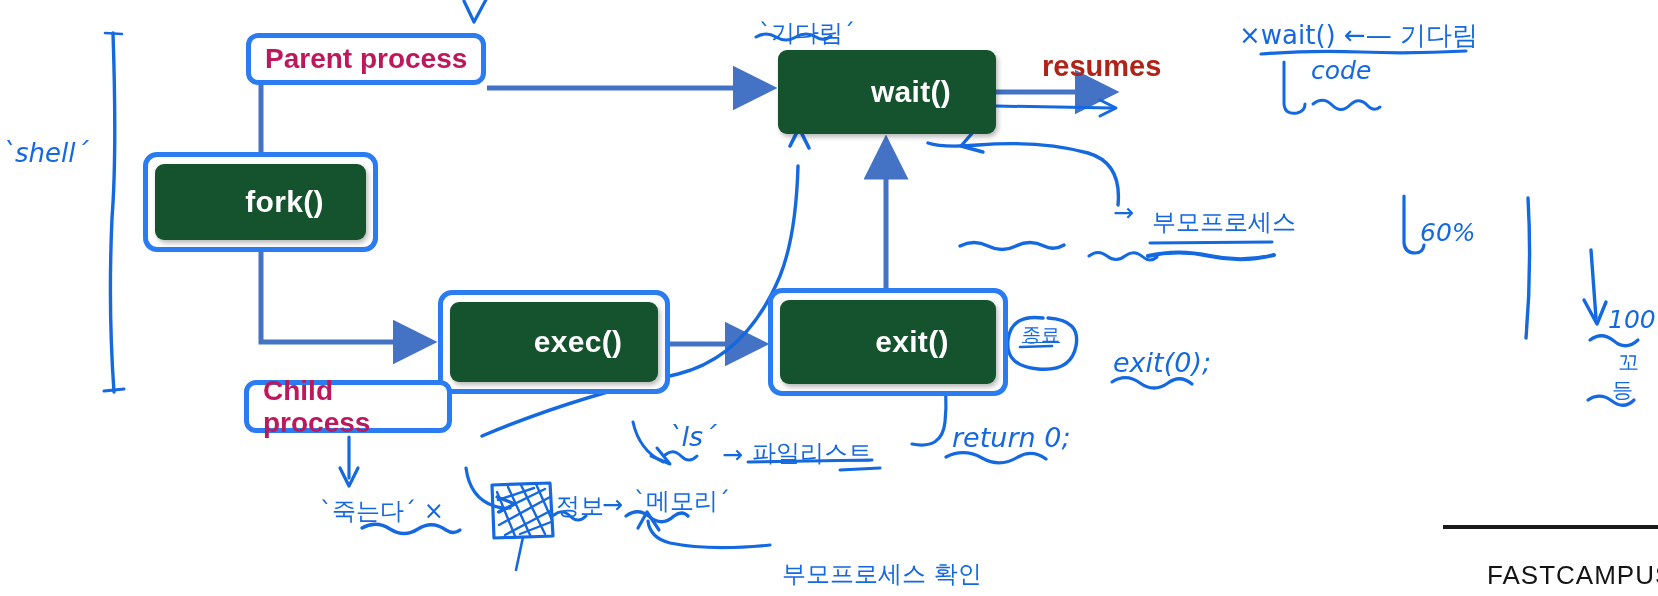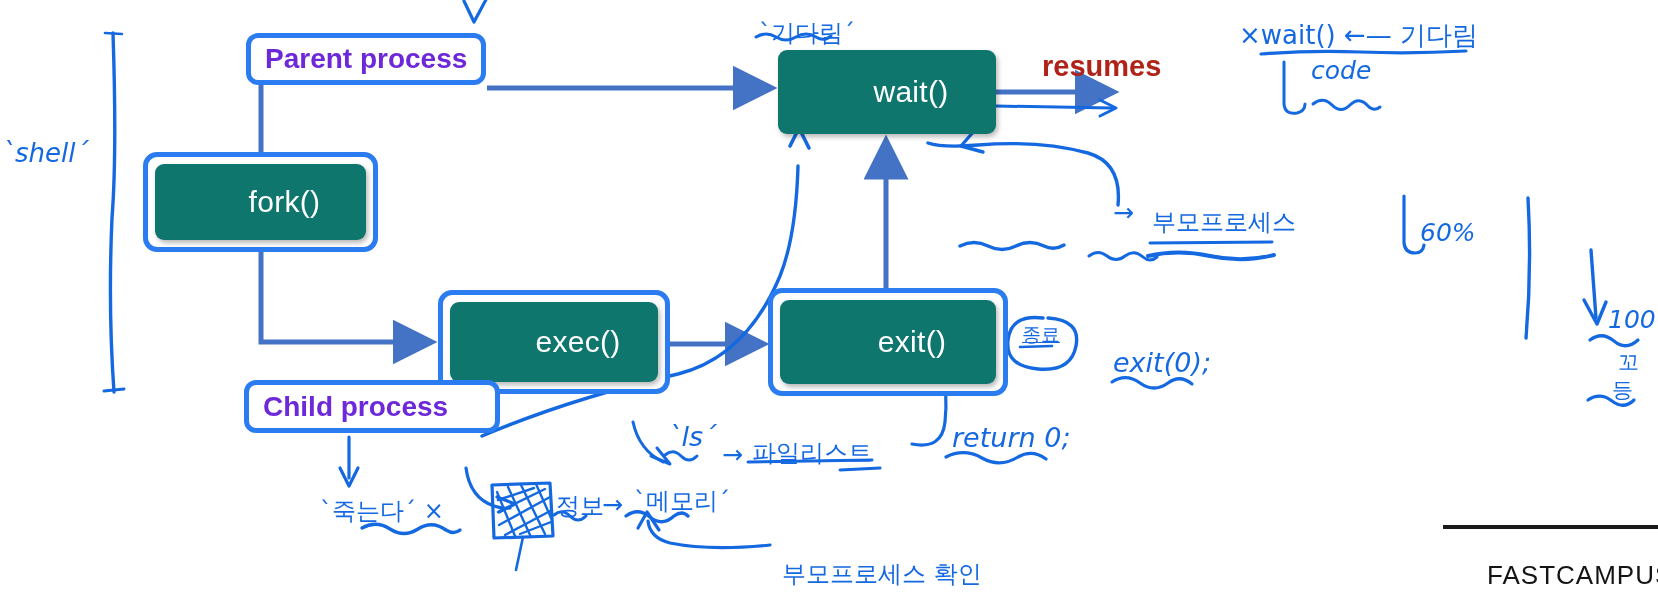--- a/index.html
+++ b/index.html
@@ -19,41 +19,41 @@
     box-sizing:border-box;
     border:5px solid #2B7CF0;
     border-radius:14px;
     background:#ffffff;
     padding:7px;
     z-index:6;
   }
   .pbox .inner{
     width:100%;height:100%;
     box-sizing:border-box;
-    background:#0f766e;
+    background:#14532d;
     border-radius:9px;
     display:flex;align-items:center;justify-content:center;
     color:#ffffff;
     font-size:30px;
-    font-weight:400;
+    font-weight:700;
     letter-spacing:.3px;
     box-shadow:2px 3px 5px rgba(0,0,0,.28);
     padding-left:48px;
   }
 
   
   .lbox{
     position:absolute;
     box-sizing:border-box;
     border:5px solid #2B7CF0;
     border-radius:12px;
     background:#ffffff;
     display:flex;align-items:center;
     padding-left:14px;
-    color:#6d28d9;
+    color:#be185d;
     font-size:28px;
     font-weight:bold;
     z-index:8;
   }
 
   
   .redtext{
     position:absolute;
     color:#B02318;
     font-size:29px;
@@ -126,21 +126,21 @@
   </div>
 
   <div class="pbox" style="left:768px;top:288px;width:240px;height:108px;">
     <div class="inner">exit()</div>
   </div>
 
   <div class="lbox" style="left:246px;top:33px;width:240px;height:52px;">
     <span>Parent process</span>
   </div>
 
-  <div class="lbox" style="left:244px;top:380px;width:256px;height:53px;">
+  <div class="lbox" style="left:244px;top:380px;width:208px;height:53px;">
     <span>Child process</span>
   </div>
 
   <div class="redtext" style="left:1042px;top:50px;">resumes</div>
 
   <svg class="layer ink" viewBox="0 0 1658 596">
     <g stroke="#1569E0" fill="none" stroke-linecap="round" stroke-linejoin="round">
 
       <path d="M113,33 q4,120 -1,185 q-4,90 2,174" stroke-width="3.4"></path>
       <path d="M105,33 L122,34" stroke-width="2.6"></path>

